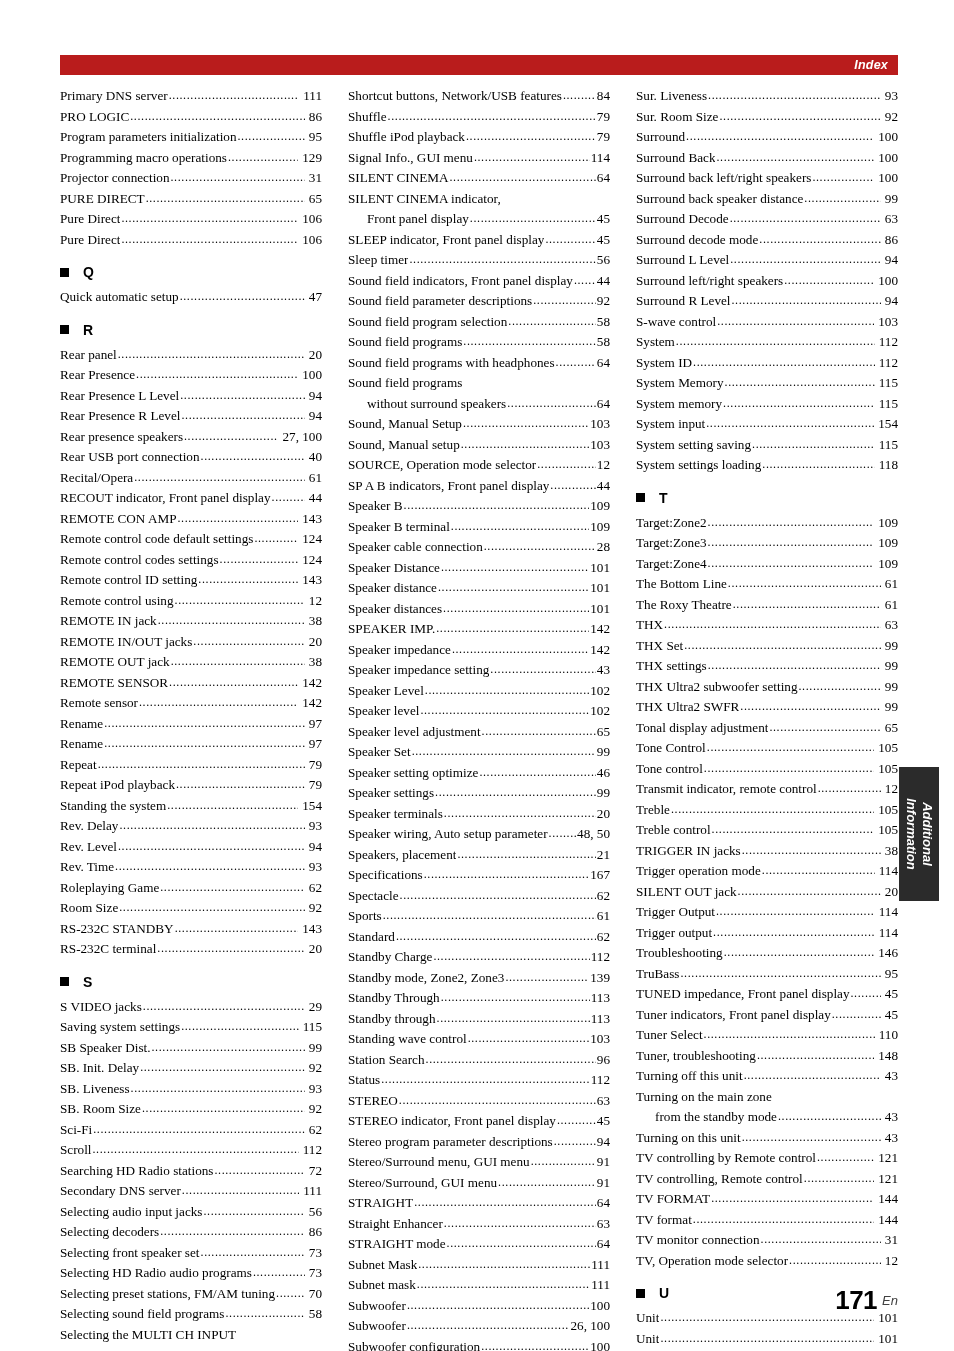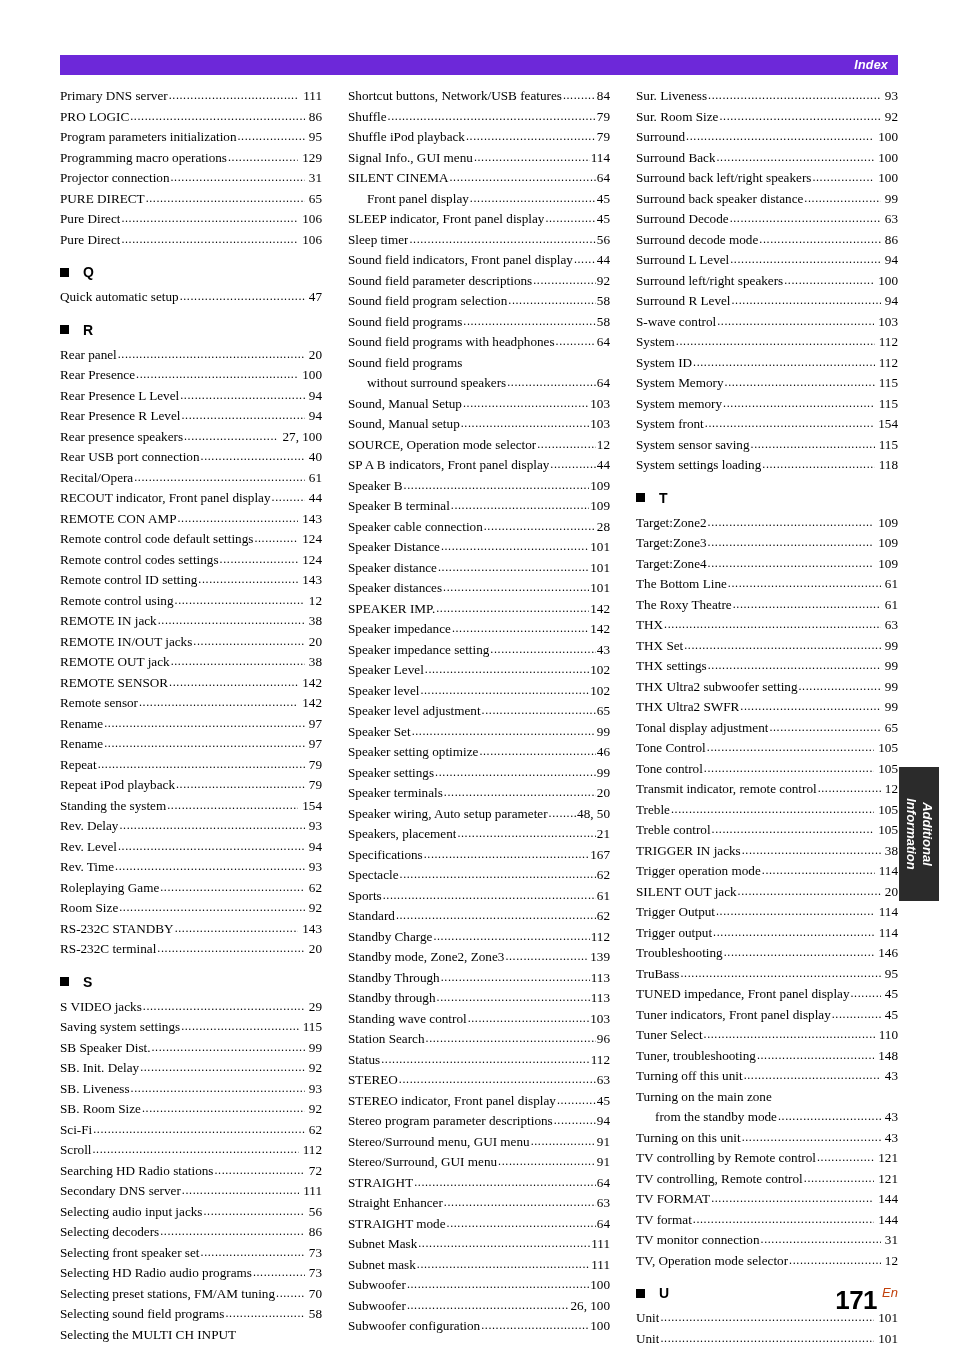--- a/index.html
+++ b/index.html
@@ -15,21 +15,21 @@
     overflow: hidden;
   }
 
   
   #header-bar {
     position: absolute;
     left: 60px;
     top: 55px;
     width: 838px;
     height: 20px;
-    background: #6d28d9;
+    background: #b91c1c;
   }
   #header-title {
     position: absolute;
     right: 10px;
     top: 50%;
     transform: translateY(-50%);
     color: #ffffff;
     font-family: "Liberation Sans", "DejaVu Sans", sans-serif;
     font-style: italic;
     font-weight: bold;
@@ -137,36 +137,36 @@
     text-align: center;
   }
   #side-tab-label .l2 { display: block; }
 
   
   #footer {
     position: absolute;
     right: 56px;
     bottom: 35px;
     display: flex;
-    align-items: flex-start;
+    align-items: center;
     font-family: "Liberation Sans", "DejaVu Sans", sans-serif;
     margin-top: 32px;
   }
   #footer-page {
     font-weight: bold;
     font-size: 26px;
     color: #000;
     letter-spacing: -0.5px;
   }
   #footer-lang {
     font-size: 13px;
     font-style: italic;
     font-weight: normal;
     margin-left: 5px;
-    color: #c2410c;
+    color: #404040;
   }
 </style>
 </head>
 <body>
 
 <div id="header-bar">
   <span id="header-title">Index</span>
 </div>
 
 <div id="columns">
@@ -481,20 +481,23 @@
       <div class="entry">
         <span class="term">Signal Info., GUI menu</span>
         <span class="leader"></span>
         <span class="page">114</span>
       </div>
       <div class="entry">
         <span class="term">SILENT CINEMA</span>
         <span class="leader"></span>
         <span class="page">64</span>
       </div>
+      <div class="entry">
+        <span class="term">SILENT CINEMA indicator,</span>
+      </div>
       <div class="entry cont">
         <span class="term">Front panel display</span>
         <span class="leader"></span>
         <span class="page">45</span>
       </div>
       <div class="entry">
         <span class="term">SLEEP indicator, Front panel display</span>
         <span class="leader"></span>
         <span class="page">45</span>
       </div>
@@ -842,26 +845,26 @@
         <span class="term">System Memory</span>
         <span class="leader"></span>
         <span class="page">115</span>
       </div>
       <div class="entry gap-page">
         <span class="term">System memory</span>
         <span class="leader"></span>
         <span class="page">115</span>
       </div>
       <div class="entry gap-page">
-        <span class="term">System front</span>
+        <span class="term">System input</span>
         <span class="leader"></span>
         <span class="page">154</span>
       </div>
       <div class="entry gap-page">
-        <span class="term">System sensor saving</span>
+        <span class="term">System setting saving</span>
         <span class="leader"></span>
         <span class="page">115</span>
       </div>
       <div class="entry gap-page">
         <span class="term">System settings loading</span>
         <span class="leader"></span>
         <span class="page">118</span>
       </div>
       <div class="letter-head">
         <span class="letter-bullet"></span>

